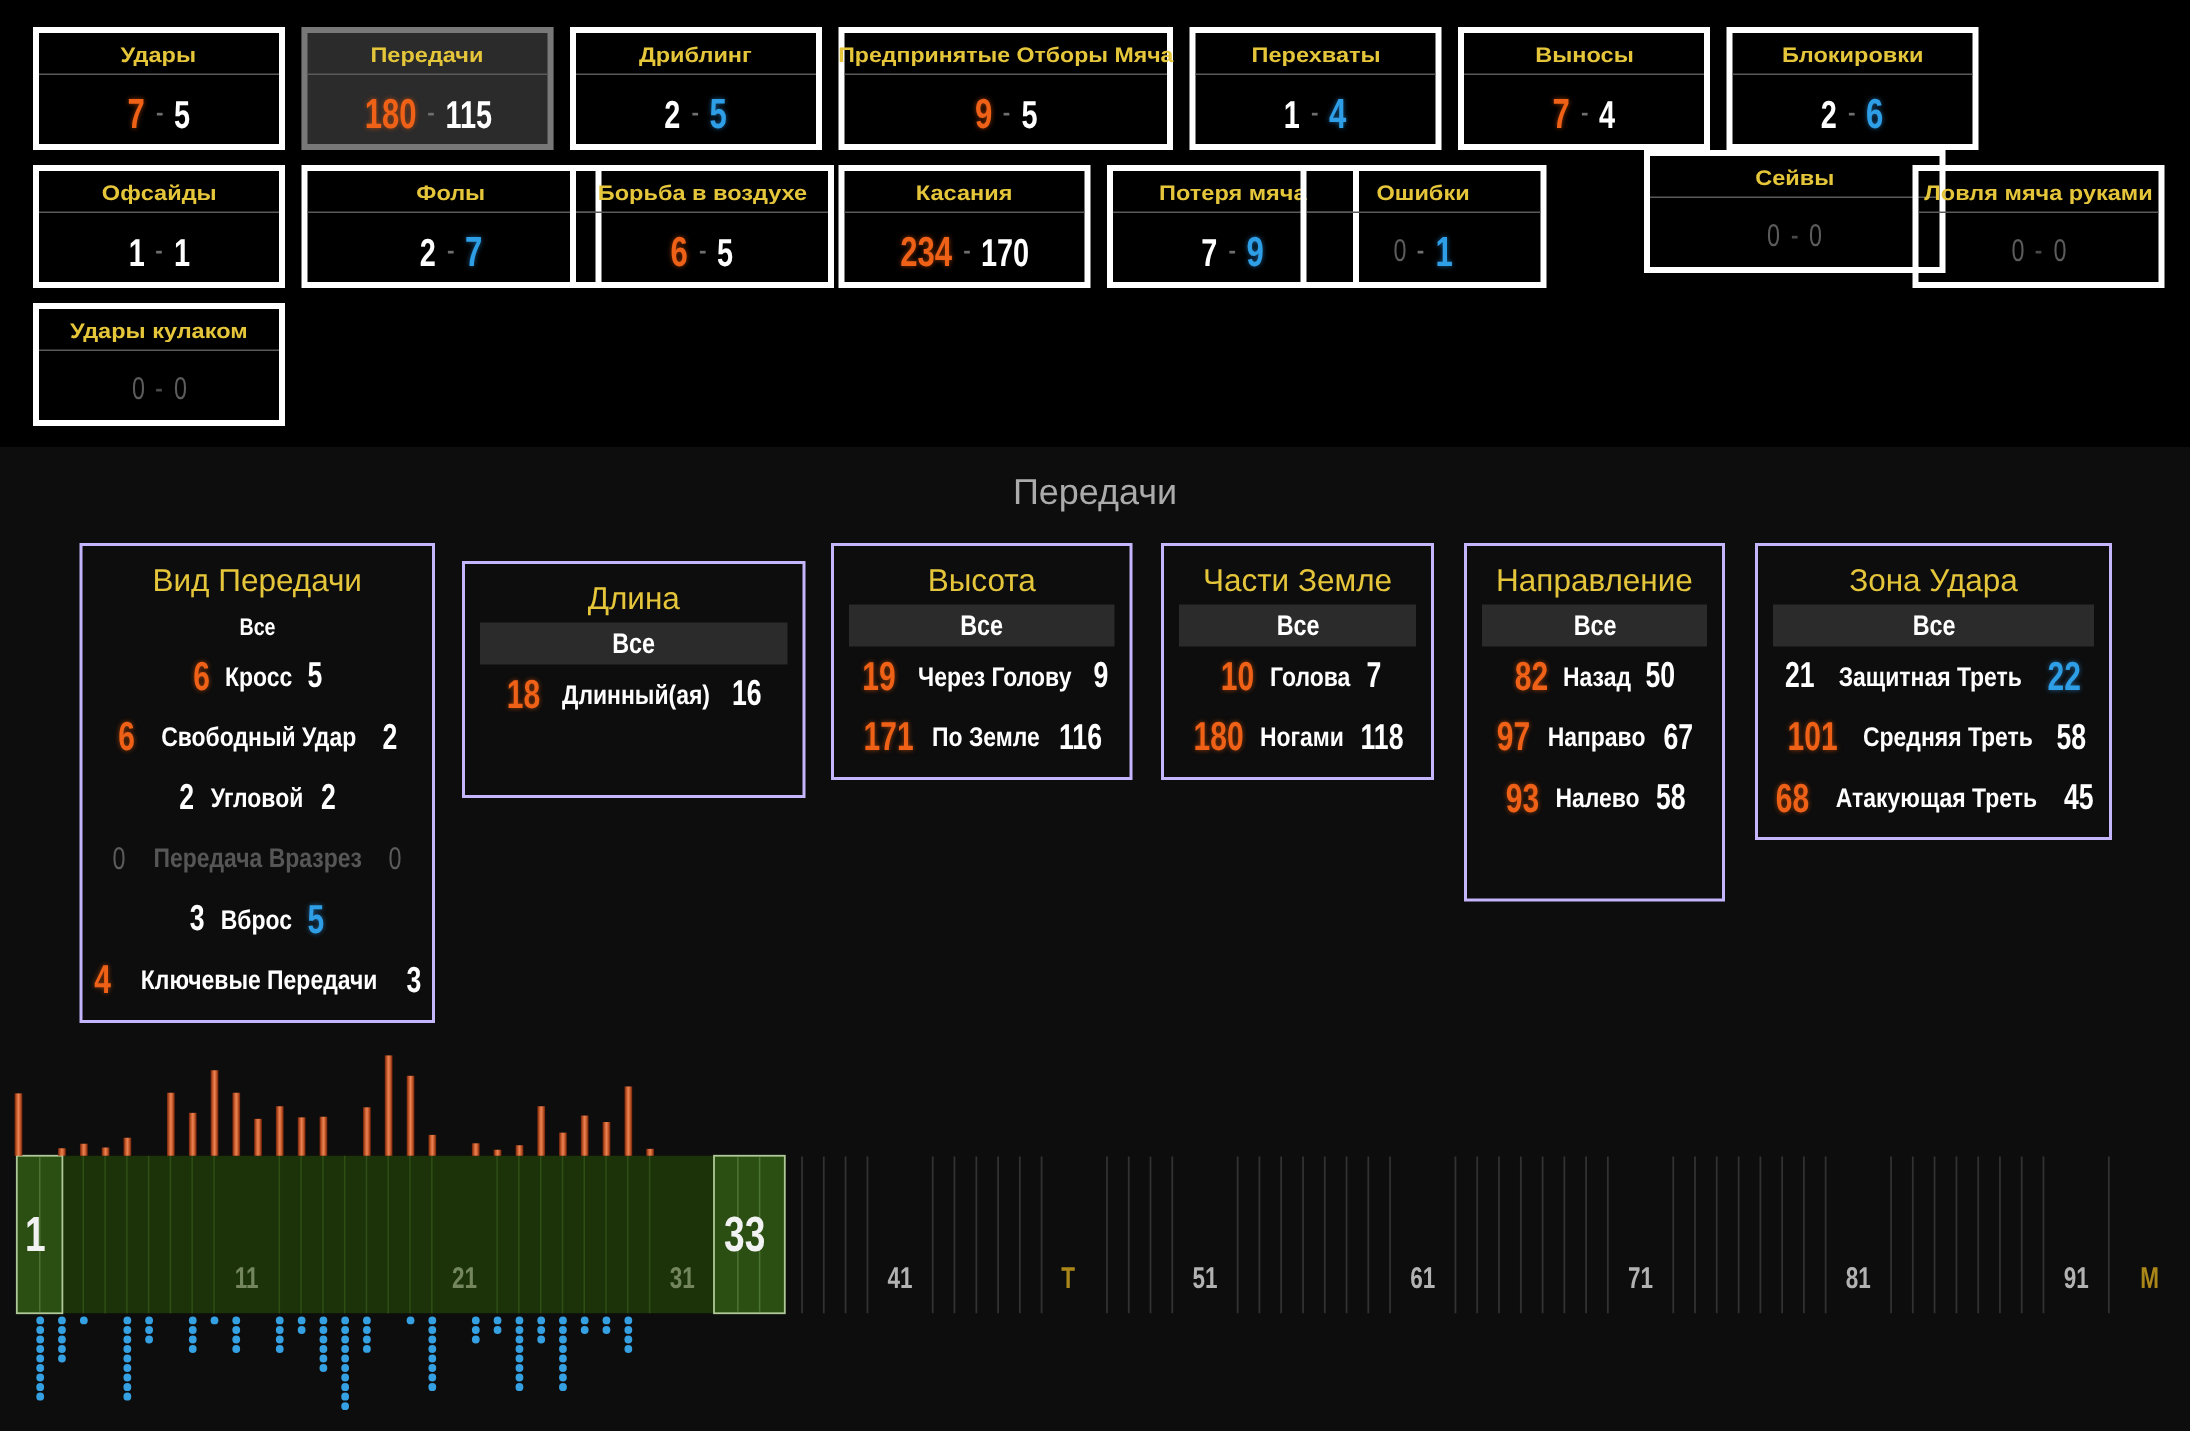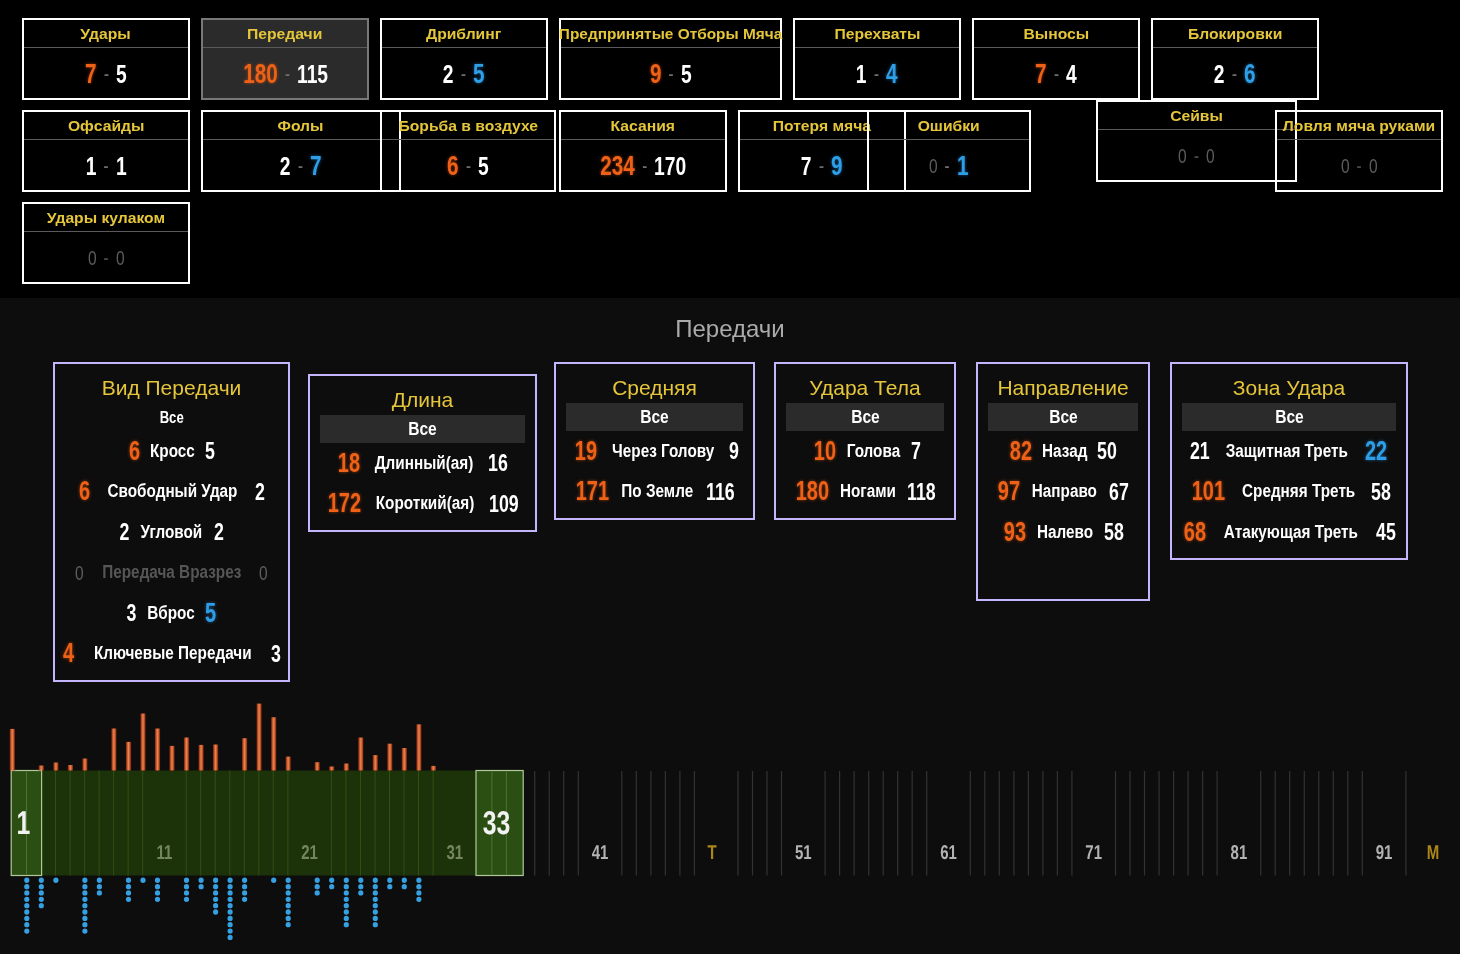--- a/index.html
+++ b/index.html
@@ -1,18 +1,18 @@
 <!DOCTYPE html>
 <html><head><meta charset="utf-8"><style>
 *{margin:0;padding:0;box-sizing:border-box;-webkit-font-smoothing:antialiased}
 html,body{width:1460px;height:954px;background:#000;overflow:hidden;
  font-family:"Liberation Sans",sans-serif}
 .top{position:absolute;left:0;top:0;width:1460px;height:298px;background:#000}
 .mid{position:absolute;left:0;top:298px;width:1460px;height:656px;background:#0d0d0d}
-.box{position:absolute;border:2px solid #ffffff;height:82px}
+.box{position:absolute;border:4px solid #ffffff;height:82px}
 .box.sel{background:#2b2b2b;border-color:#787878}
 .bt{height:28px;line-height:28px;text-align:center;font-size:14px;font-weight:bold;
  color:#e5c63a;border-bottom:1px solid #5a5a5a;white-space:nowrap}
 .tx{display:inline-block;transform:scaleX(1.12)}
 .tx.sq{transform:scaleX(1.1)}
 .bv{height:51px;display:flex;align-items:center;justify-content:center}
 .n{display:inline-block;font-weight:bold;transform:scaleX(.74);line-height:1}
 .nl{transform-origin:100% 50%}
 .nr{transform-origin:0 50%}
 .bv .n.o,.bv .n.b{font-size:28px}
@@ -204,42 +204,37 @@
       </div>
     </div>
 <div class="panel" style="left:308px;top:76px;width:229px;height:158px">
       <div class="pt">Длина</div>
       <div class="all bar"><span class="ax">Все</span></div>
       <div class="row">
         <span class="n o nl">18</span>
         <span class="lbl ">Длинный(ая)</span>
         <span class="n w nr">16</span>
       </div>
-      <div class="row">
-        <span class="n o nl">172</span>
-        <span class="lbl ">Короткий(ая)</span>
-        <span class="n w nr">109</span>
-      </div>
     </div>
 <div class="panel" style="left:554px;top:64px;width:201px;height:158px">
-      <div class="pt">Средняя</div>
+      <div class="pt">Высота</div>
       <div class="all bar"><span class="ax">Все</span></div>
       <div class="row">
         <span class="n o nl">19</span>
         <span class="lbl ">Через Голову</span>
         <span class="n w nr">9</span>
       </div>
       <div class="row">
         <span class="n o nl">171</span>
         <span class="lbl ">По Земле</span>
         <span class="n w nr">116</span>
       </div>
     </div>
 <div class="panel" style="left:774px;top:64px;width:182px;height:158px">
-      <div class="pt">Удара Тела</div>
+      <div class="pt">Части Земле</div>
       <div class="all bar"><span class="ax">Все</span></div>
       <div class="row">
         <span class="n o nl">10</span>
         <span class="lbl ">Голова</span>
         <span class="n w nr">7</span>
       </div>
       <div class="row">
         <span class="n o nl">180</span>
         <span class="lbl ">Ногами</span>
         <span class="n w nr">118</span>

